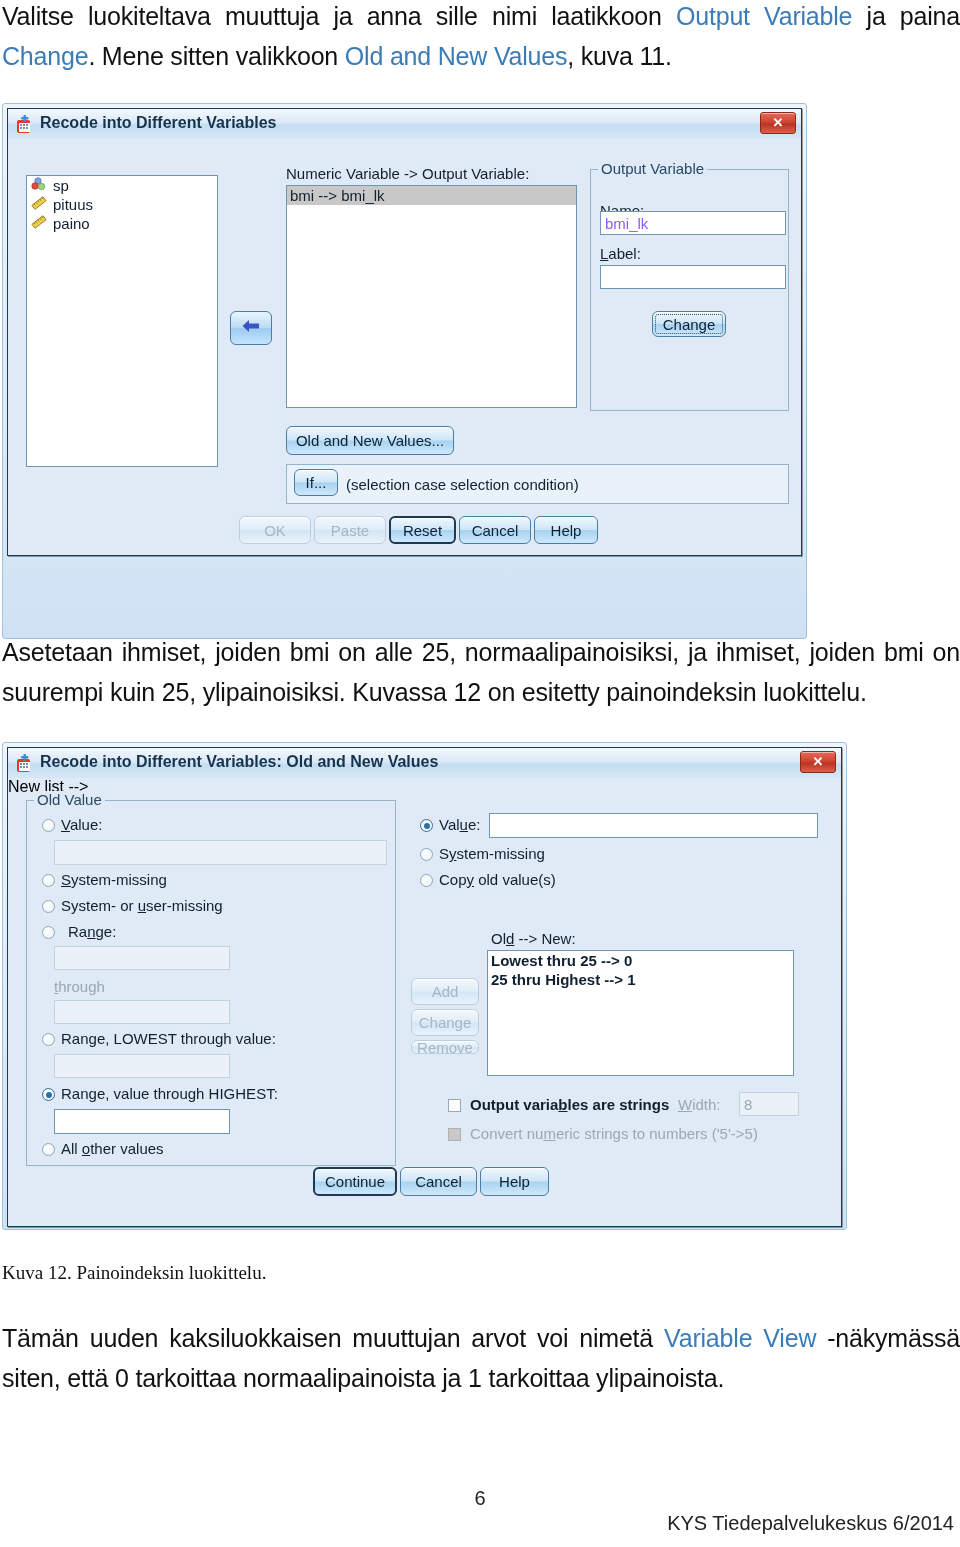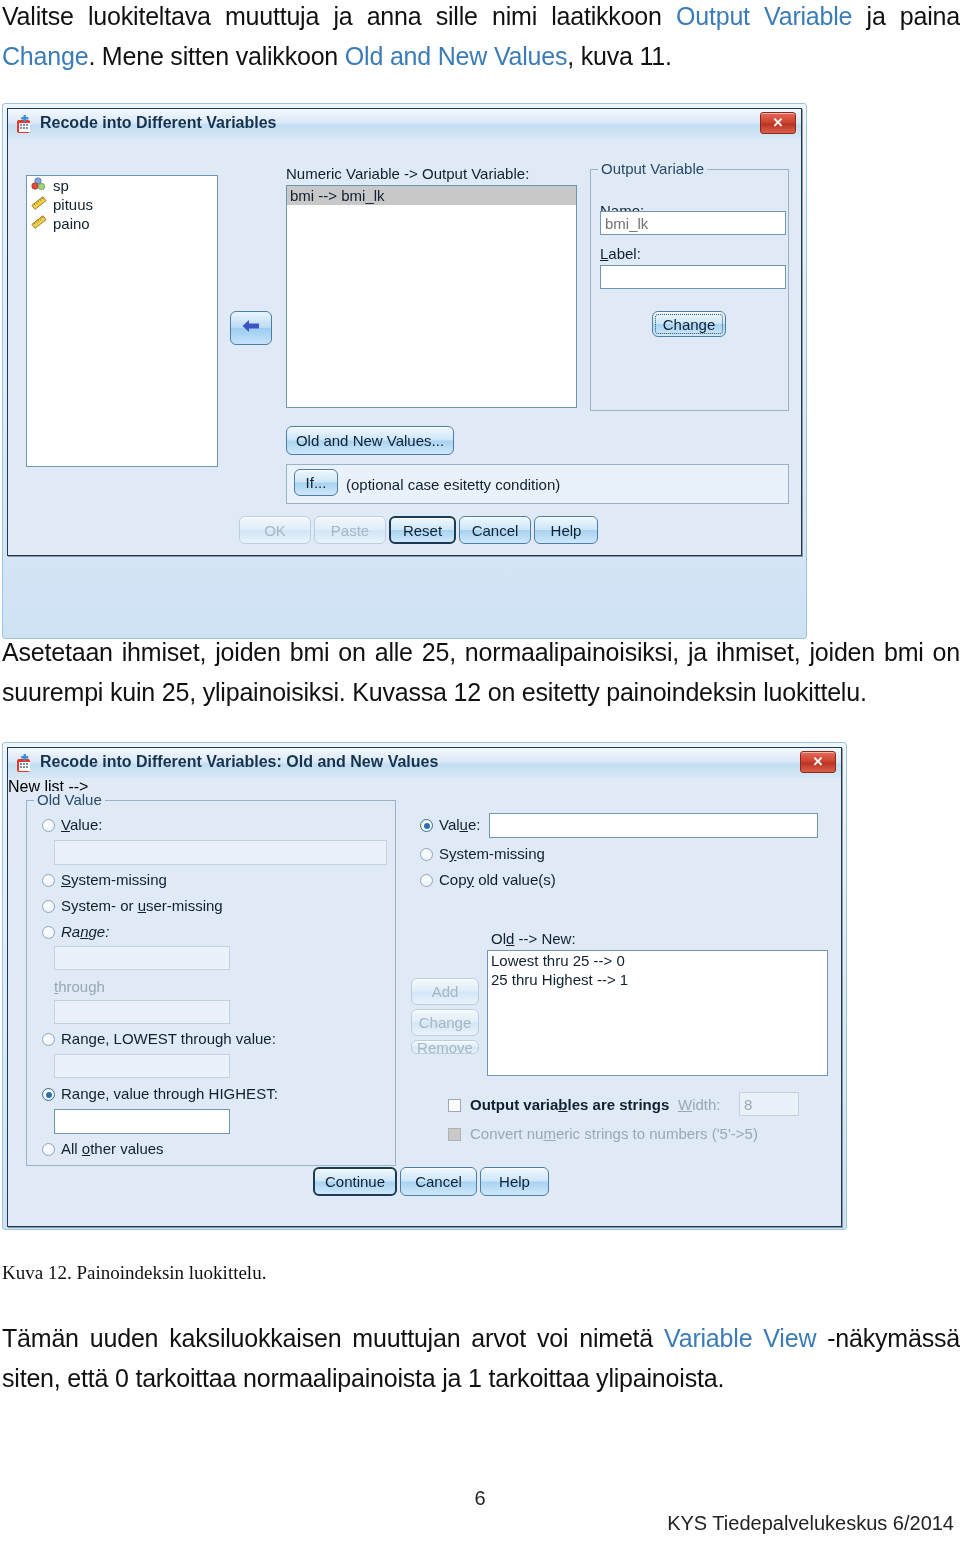--- a/index.html
+++ b/index.html
@@ -100,21 +100,21 @@
     font-size:15px;color:#274a66;
     white-space:nowrap;
   }
 
   .lbl{position:absolute;font-size:15px;color:#102030;white-space:nowrap;}
   .lbl-dim{color:#9aa8b4;}
   .u{text-decoration:underline;}
 
   .field{
     position:absolute;background:#fff;border:1px solid #6f96b3;
-    box-sizing:border-box;font-size:15px;color:#737373;
+    box-sizing:border-box;font-size:15px;color:#8b5cf6;
     padding:1px 4px;line-height:1.45;
   }
   .field-dim{background:#eaf1f8;border:1px solid #c2d2df;}
 
   .listbox{
     position:absolute;background:#fff;border:1px solid #6f96b3;
     box-sizing:border-box;overflow:hidden;
   }
   .listrow{
     font-size:15px;color:#102030;padding:1px 3px;white-space:nowrap;
@@ -273,21 +273,21 @@
         </div>
 
         <div class="btn" style="left:278px;top:287px;width:168px;height:29px;">
           <span>Old and New Values...</span>
         </div>
 
         <div class="group" style="left:278px;top:325px;width:501px;height:38px;background:#e9f1fa;"></div>
         <div class="btn" style="left:286px;top:330px;width:44px;height:27px;">
           <span>If...</span>
         </div>
-        <div class="lbl" style="left:338px;top:337px;">(optional case esitetty condition)</div>
+        <div class="lbl" style="left:338px;top:337px;">(selection case selection condition)</div>
 
         <div class="btn disabled" style="left:231px;top:377px;width:72px;height:28px;">
           <span>OK</span>
         </div>
         <div class="btn disabled" style="left:306px;top:377px;width:72px;height:28px;">
           <span>Paste</span>
         </div>
         <div class="btn default" style="left:381px;top:377px;width:67px;height:28px;">
           <span>Reset</span>
         </div>
@@ -353,21 +353,21 @@
         </div>
 
         
         <div class="radio" style="left:34px;top:122px;"></div>
         <div class="lbl" style="left:53px;top:119px;">
           System- or <span class="u" style="text-decoration:underline;">u</span>ser-missing
         </div>
 
         
         <div class="radio" style="left:34px;top:148px;"></div>
-        <div class="lbl" style="left:53px;top:145px;font-style:italic;">
+        <div class="lbl" style="left:60px;top:145px;">
           Ra<span class="u" style="text-decoration:underline;">n</span>ge:
         </div>
         <div class="field field-dim" style="left:46px;top:168px;width:176px;height:24px;">
           <span></span>
         </div>
         <div class="lbl lbl-dim" style="left:46px;top:200px;">
           <span class="u" style="text-decoration:underline;">t</span>hrough
         </div>
         <div class="field field-dim" style="left:46px;top:222px;width:176px;height:24px;">
           <span></span>
@@ -422,21 +422,21 @@
           <span>Change</span>
         </div>
         <div class="btn disabled" style="left:403px;top:262px;width:68px;height:14px;">
           <span>Remove</span>
         </div>
 
          New list --&gt;
         <div class="lbl" style="left:483px;top:152px;">
           Ol<span class="u" style="text-decoration:underline;">d</span> --&gt; New:
         </div>
-        <div class="listbox" style="left:479px;top:172px;width:341px;height:126px;">
+        <div class="listbox" style="left:479px;top:172px;width:307px;height:126px;font-weight:bold;">
           <div class="listrow">Lowest thru 25 --&gt; 0</div>
           <div class="listrow">25 thru Highest --&gt; 1</div>
         </div>
 
         
         <div class="cb" style="left:440px;top:321px;"></div>
         <div class="lbl" style="left:462px;top:318px;font-weight:600;">
           Output varia<span class="u" style="text-decoration:underline;">b</span>les are strings
         </div>
         <div class="lbl lbl-dim" style="left:670px;top:318px;">

